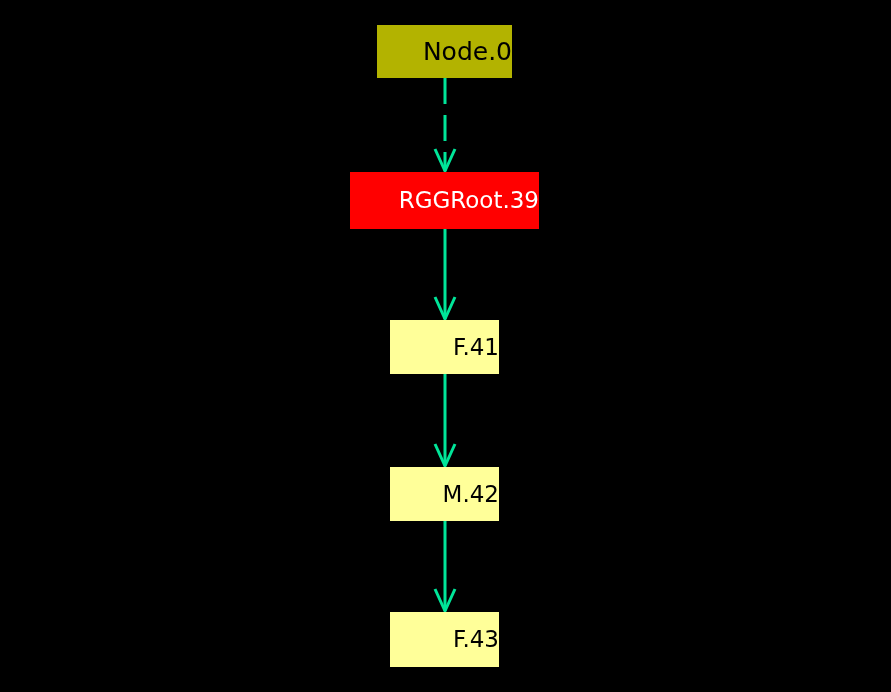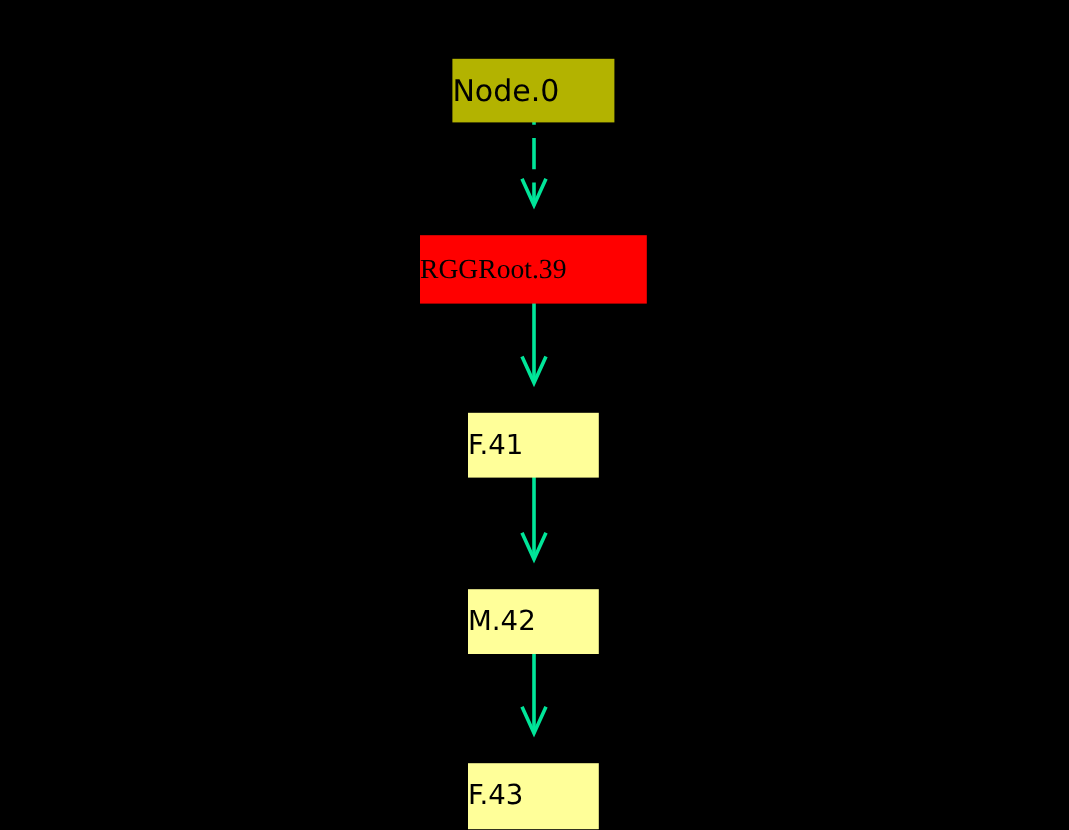--- a/index.html
+++ b/index.html
@@ -26,27 +26,26 @@
     top: 0;
     width: 891px;
     height: 692px;
     pointer-events: none;
   }
   .graph-node {
     position: absolute;
     box-sizing: border-box;
     display: flex;
     align-items: center;
-    justify-content: flex-start;
+    justify-content: flex-end;
     text-align: center;
     line-height: 1;
     color: #000000;
     font-family: "DejaVu Sans", sans-serif;
     white-space: nowrap;
-    margin-top: 24px;
   }
   .node-label {
     display: block;
     color: #000000;
   }
 </style>
 </head>
 <body>
 
 <div id="canvas">
@@ -70,21 +69,21 @@
           <path d="M 435 589 L 445 611 L 455 589" stroke="#00e599" stroke-width="3" fill="none" stroke-linejoin="miter"></path>
         </g>
       </g>
   </svg>
 
   <div id="nodes-group">
       <div class="graph-node" style="left: 377px; top: 25px; width: 135px; height: 53px; background: rgb(179, 179, 0); font-size: 25px; color: rgb(0, 0, 0);">
         <span class="node-label" style="color: rgb(0, 0, 0);">Node.0</span>
       </div>
       <div class="graph-node" style="left: 350px; top: 172px; width: 189px; height: 57px; background: rgb(255, 0, 0); font-size: 23px; color: rgb(0, 0, 0);">
-        <span class="node-label" style="color: #000000; font-family: Liberation Serif, serif;">RGGRoot.39</span>
+        <span class="node-label" style="color: #ffffff;">RGGRoot.39</span>
       </div>
       <div class="graph-node" style="left: 390px; top: 320px; width: 109px; height: 54px; background: rgb(255, 255, 153); font-size: 23px; color: rgb(0, 0, 0);">
         <span class="node-label" style="color: rgb(0, 0, 0);">F.41</span>
       </div>
       <div class="graph-node" style="left: 390px; top: 467px; width: 109px; height: 54px; background: rgb(255, 255, 153); font-size: 23px; color: rgb(0, 0, 0);">
         <span class="node-label" style="color: rgb(0, 0, 0);">M.42</span>
       </div>
       <div class="graph-node" style="left: 390px; top: 612px; width: 109px; height: 55px; background: rgb(255, 255, 153); font-size: 23px; color: rgb(0, 0, 0);">
         <span class="node-label" style="color: rgb(0, 0, 0);">F.43</span>
       </div>

